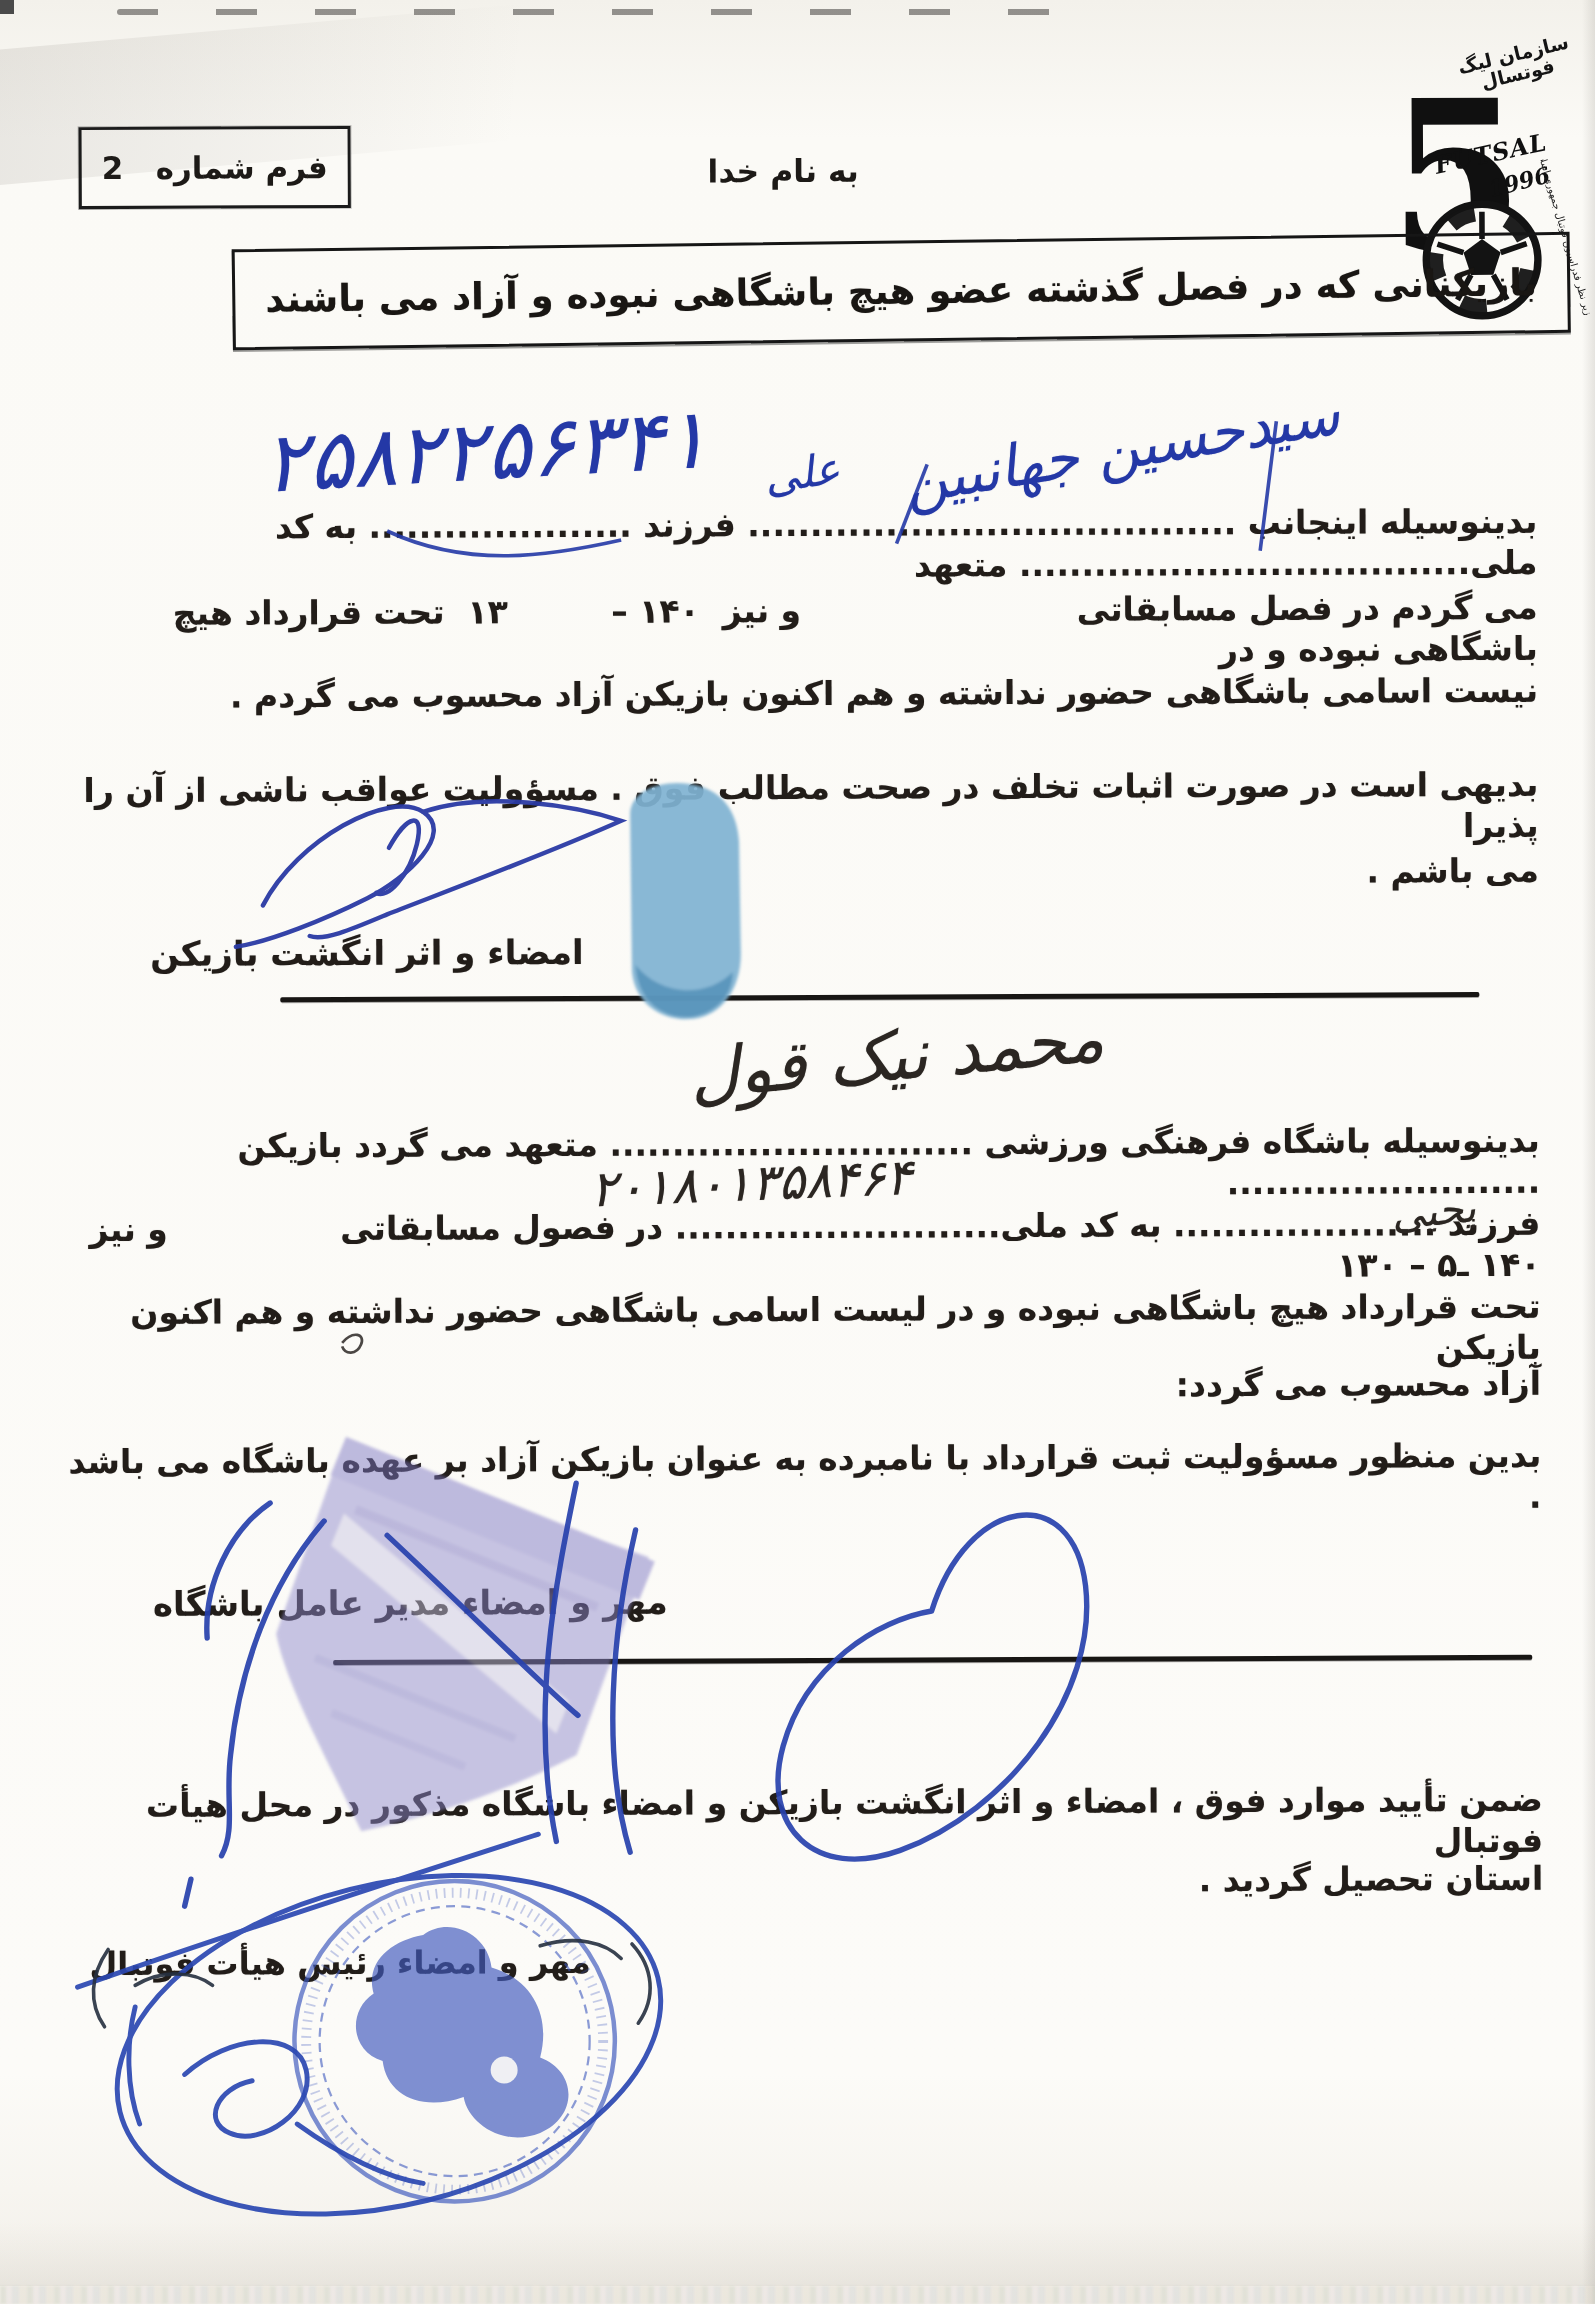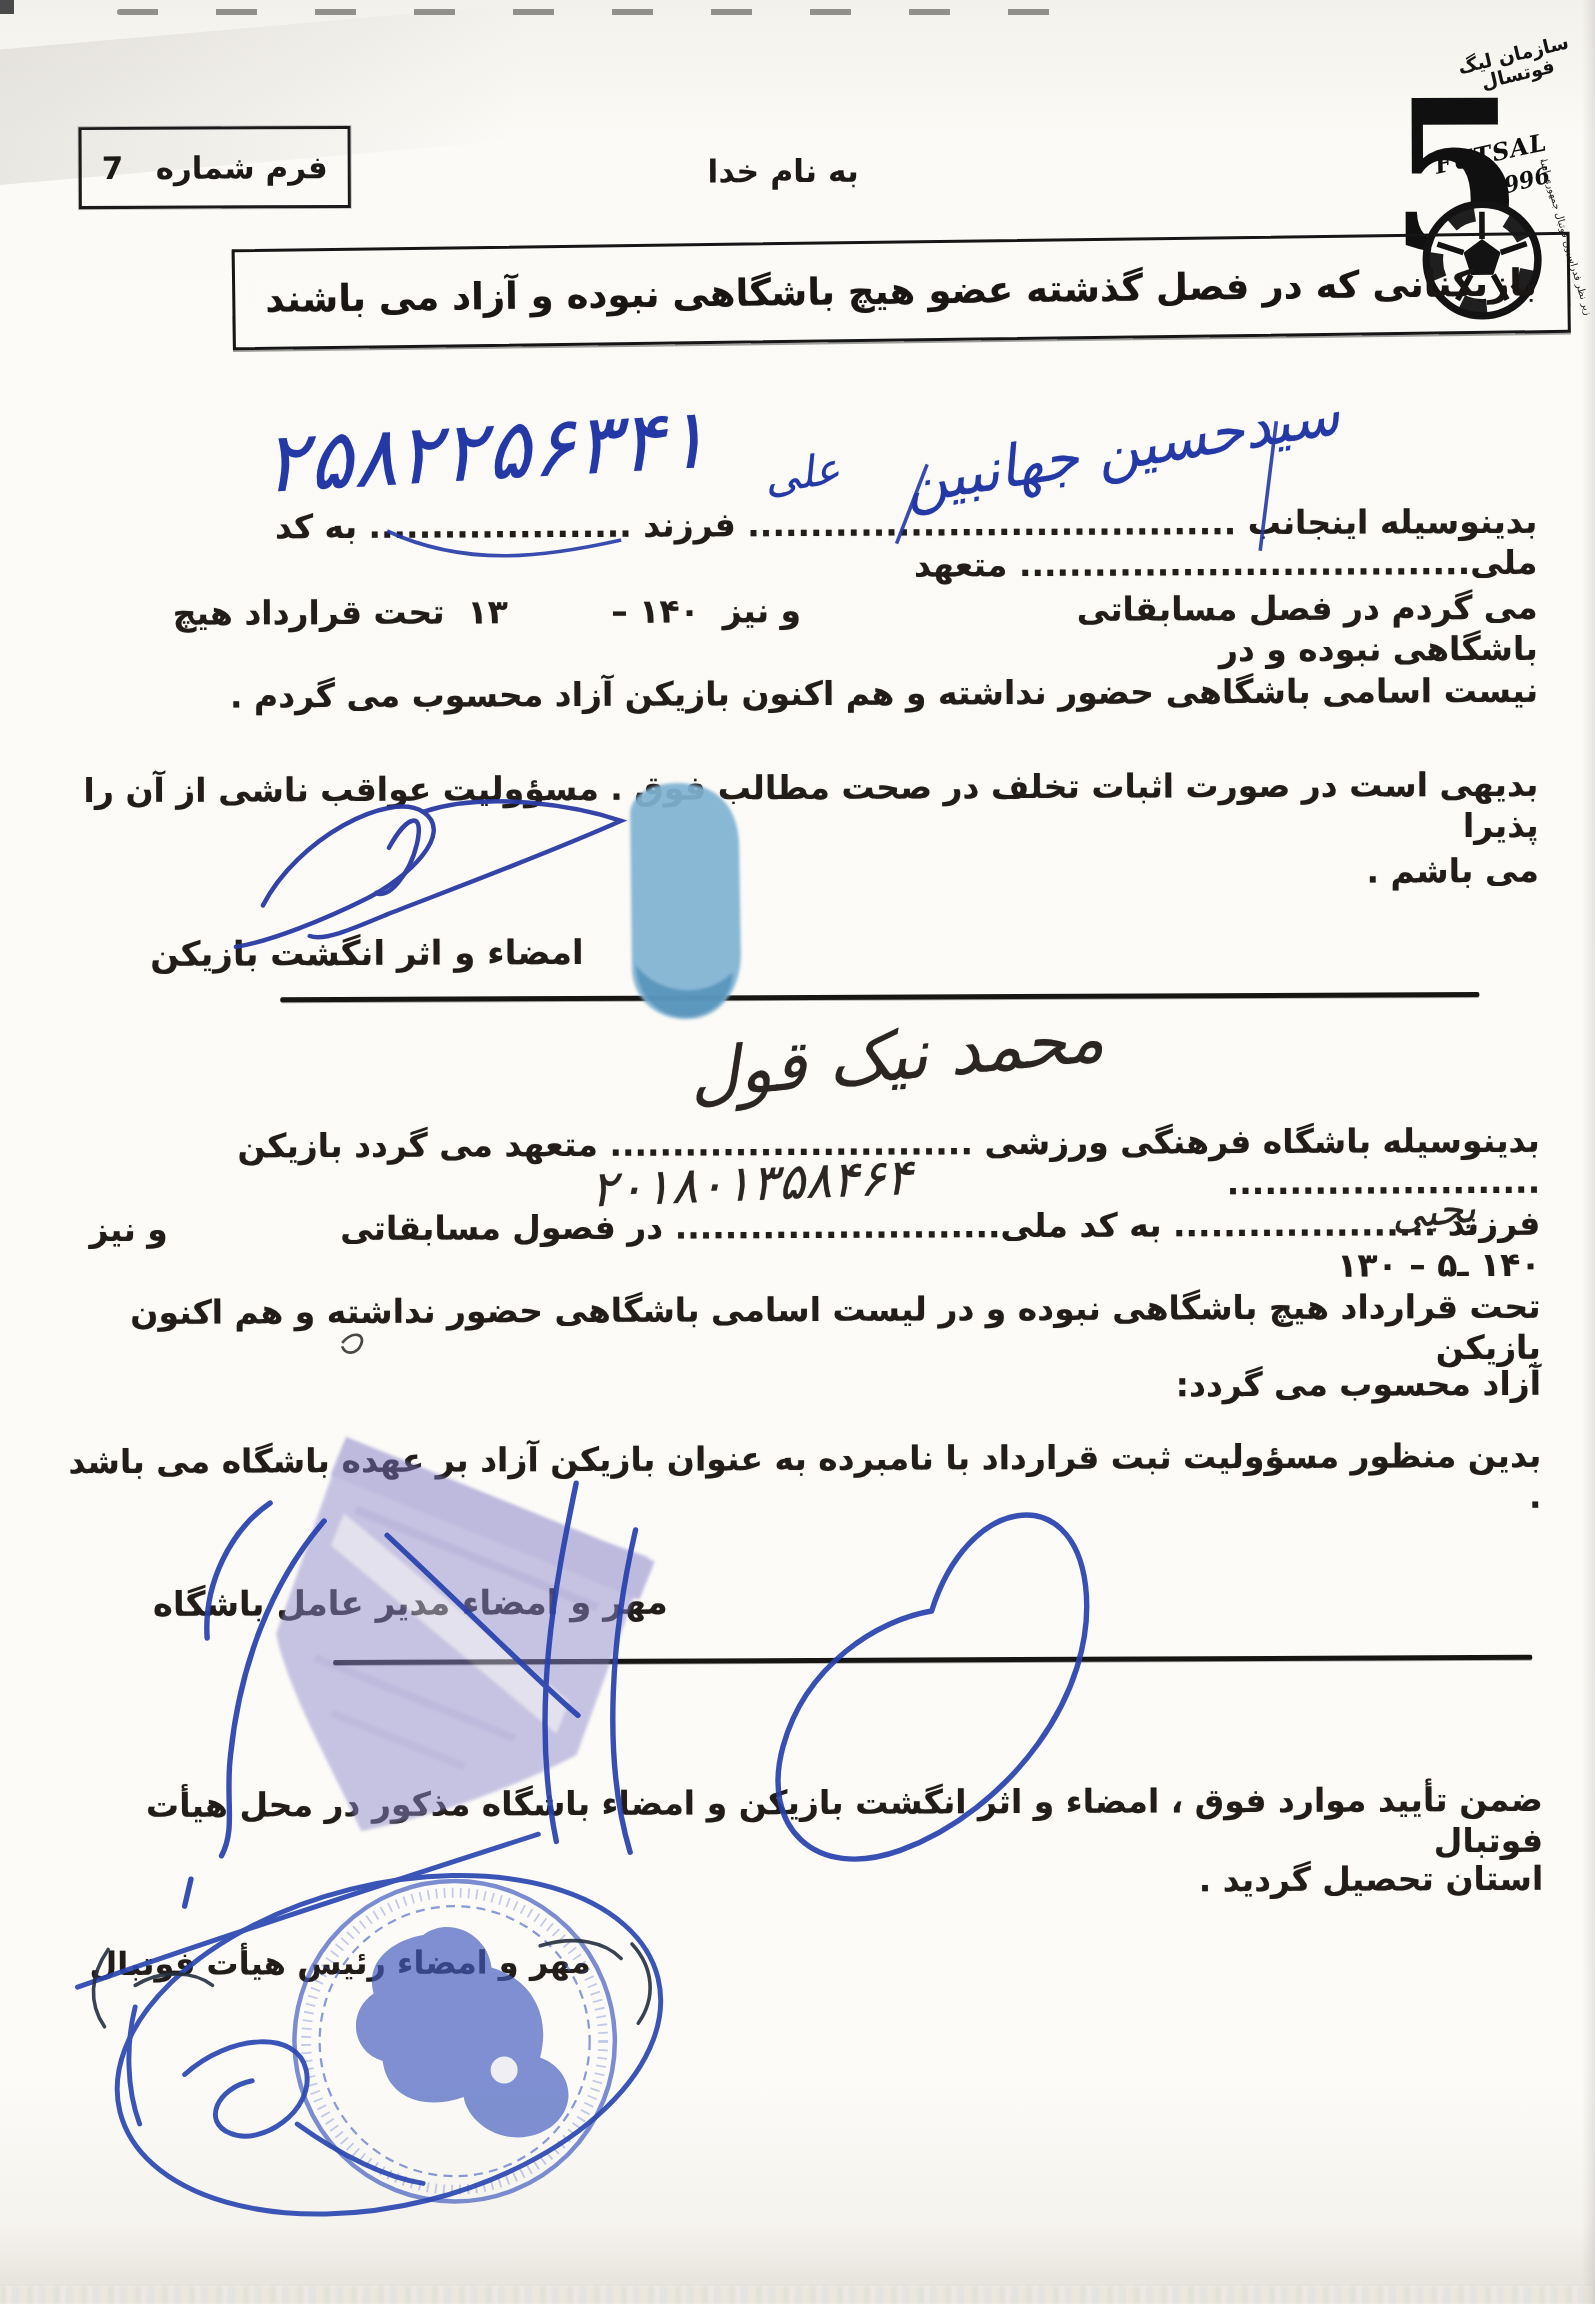--- a/index.html
+++ b/index.html
@@ -68,21 +68,21 @@
 <div class="page">
 
   <div class="artifact top-streak"></div>
   <div class="artifact corner-chip"></div>
   <div class="artifact diag-shadow"></div>
   <div class="artifact right-shade"></div>
 
   <div class="content">
 
     <div class="formbox">
-      <span>فرم شماره   7</span>
+      <span>فرم شماره   2</span>
     </div>
 
     <div class="bismillah">به نام خدا</div>
 
     <div class="logo">
       <div class="org">
         <div>سازمان لیگ</div>
         <div>فوتسال</div>
       </div>
       <div class="five">5</div>

